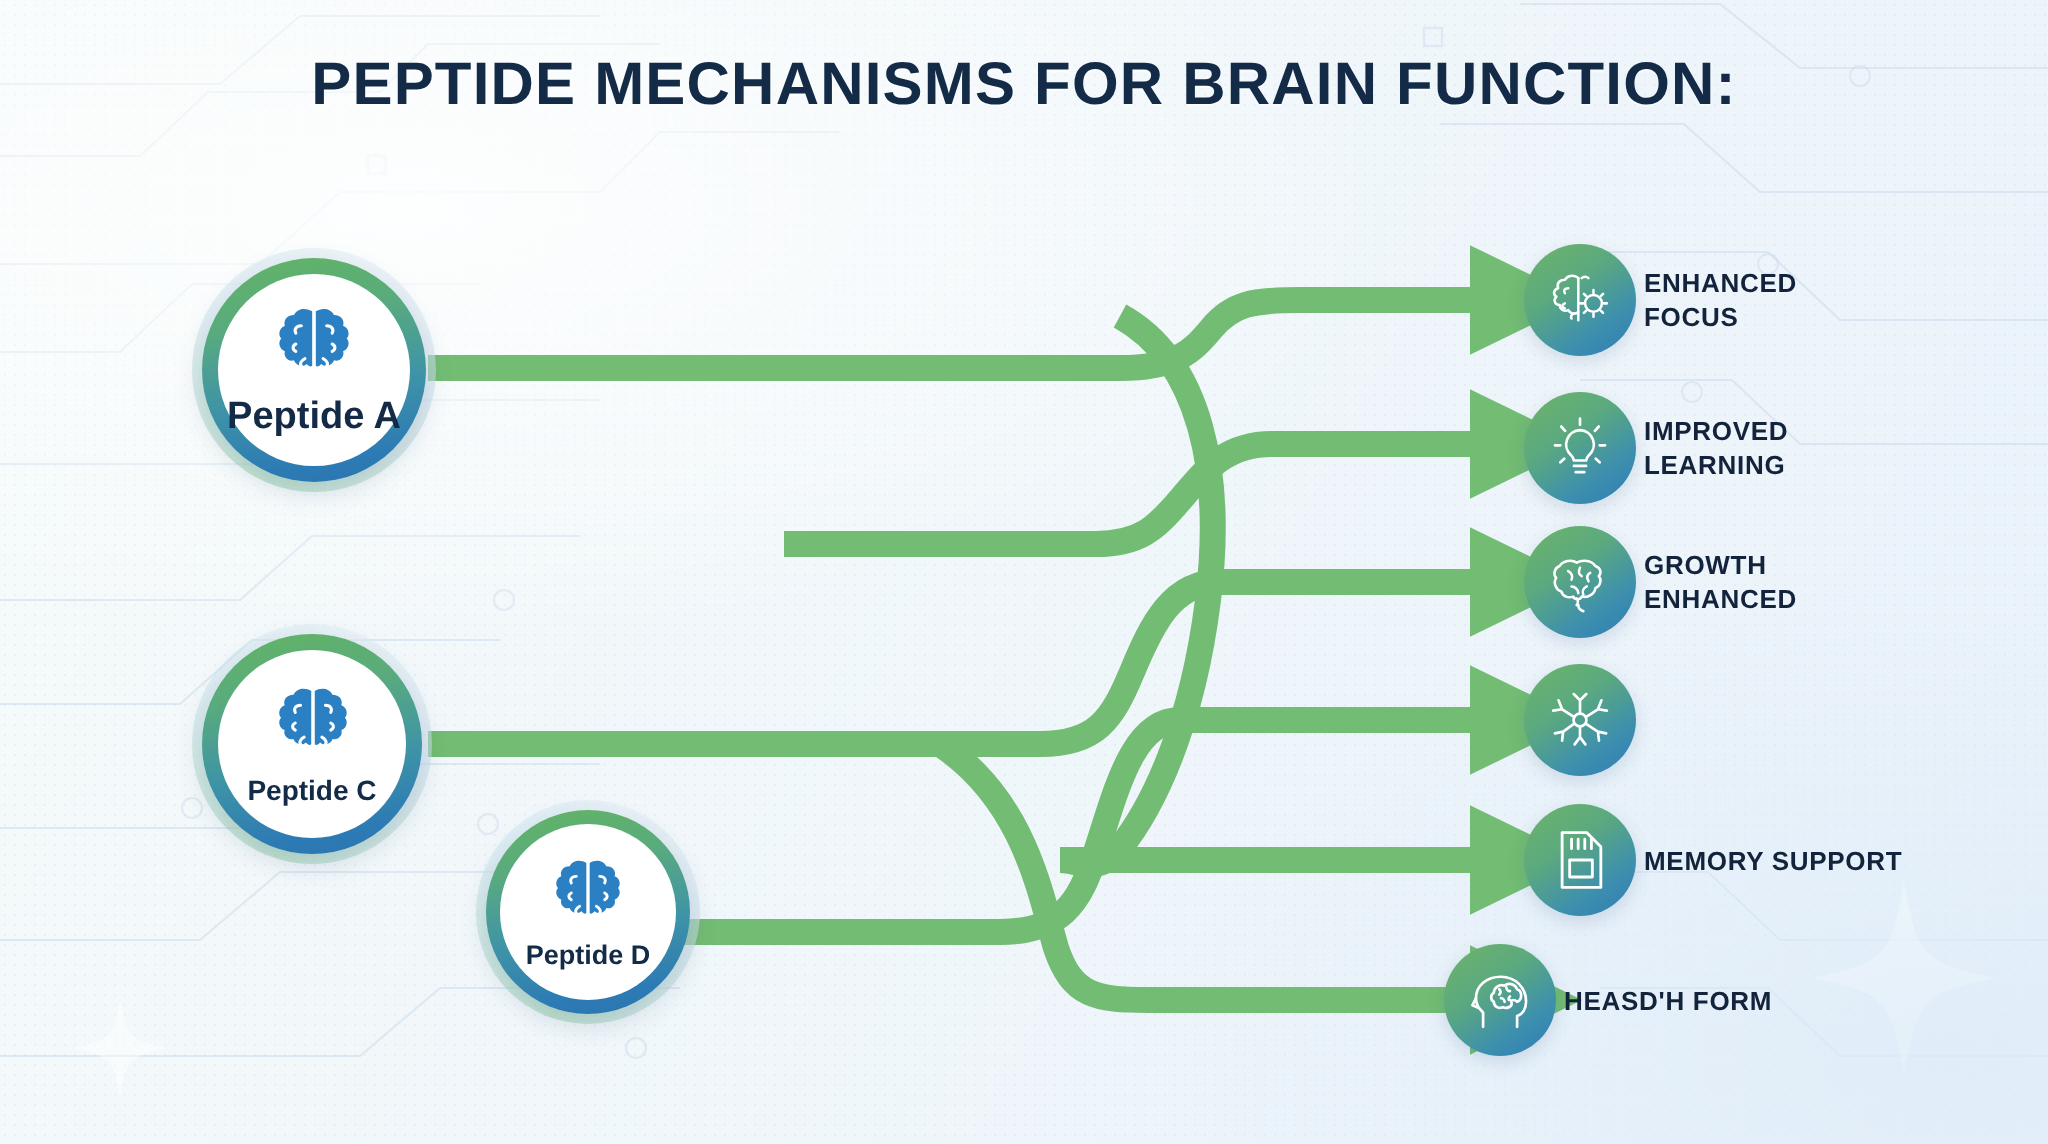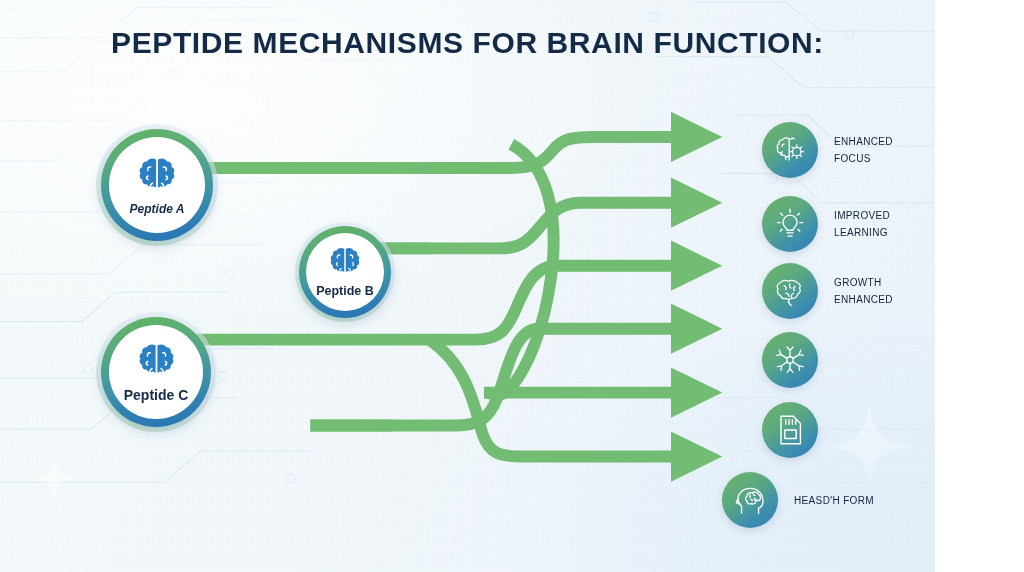--- a/index.html
+++ b/index.html
@@ -2,21 +2,21 @@
 <html><head>
 <meta charset="utf-8">
 <style>
   html, body {
     margin: 0;
     padding: 0;
     background: #ffffff;
   }
   #stage {
     position: relative;
-    width: 935px;
+    width: 1024px;
     height: 572px;
     overflow: hidden;
     font-family: "Liberation Sans", sans-serif;
     background: linear-gradient(118deg, #f6fbfb 0%, #f2f8fa 35%, #eef5fa 68%, #e9f2fa 100%);
   }
 
   
   #bg-circuit, #bg-dots, #bg-sparkles, #bg-vignette {
     position: absolute;
     inset: 0;
@@ -107,24 +107,24 @@
     height: 56px;
     border-radius: 50%;
     background: linear-gradient(145deg, #6fb469 0%, #5ba97f 38%, #3d8fae 72%, #2e7cb6 100%);
     flex: 0 0 auto;
     display: flex;
     align-items: center;
     justify-content: center;
     box-shadow: 0 3px 9px rgba(45,90,130,.16);
   }
   .outcome-label {
-    margin-left: 16px;
+    margin-left: 4px;
     color: #12233b;
-    font-weight: normal;
-    font-size: 10px;
+    font-weight: bold;
+    font-size: 13px;
     line-height: 17px;
     letter-spacing: .35px;
     white-space: pre-line;
   }
 </style>
 </head>
 <body>
 
 <div id="stage">
 
@@ -211,45 +211,24 @@
         </g>
         <g fill="none" stroke="#ffffff" stroke-width="1.7" stroke-linecap="round">
           <path d="M17 12c-3 0-4 2-3 4"></path>
           <path d="M14 22c-2 1-2 3 0 4"></path>
           <path d="M19 30c-2 1-3 3-2 4"></path>
           <path d="M31 12c3 0 4 2 3 4"></path>
           <path d="M34 22c2 1 2 3 0 4"></path>
           <path d="M29 30c2 1 3 3 2 4"></path>
         </g>
       </svg>
-      <div class="pep-label" style="font-size:12px; margin-top:7px;font-style:italic;">Peptide A</div>
-    </div>
-  </div>
-
-  <div class="peptide-node" style="left:295px; top:222px; width:100px; height:100px;">
-    <div class="pep-outer-ring"></div>
-    <div class="pep-ring" style="left:4px; top:4px; width:92px; height:92px;"></div>
-    <div class="pep-inner" style="left:11px; top:11px; width:78px; height:78px;">
-      <svg class="pep-brain" width="36" height="33" viewBox="0 0 48 44">
-        <g fill="#2b80c4">
-          <path d="M23 4c-3-2-8-2-10 2-4 0-6 3-5 6-3 1-4 5-2 7-2 2-1 6 2 7-1 3 2 6 5 5 1 3 5 4 7 2 1 1 2 2 3 1V4z"></path>
-          <path d="M25 4c3-2 8-2 10 2 4 0 6 3 5 6 3 1 4 5 2 7 2 2 1 6-2 7 1 3-2 6-5 5-1 3-5 4-7 2-1 1-2 2-3 1V4z"></path>
-        </g>
-        <g fill="none" stroke="#ffffff" stroke-width="1.7" stroke-linecap="round">
-          <path d="M17 12c-3 0-4 2-3 4"></path>
-            <path d="M14 22c-2 1-2 3 0 4"></path>
-            <path d="M19 30c-2 1-3 3-2 4"></path>
-          <path d="M31 12c3 0 4 2 3 4"></path>
-            <path d="M34 22c2 1 2 3 0 4"></path>
-            <path d="M29 30c2 1 3 3 2 4"></path>
-        </g>
-      </svg>
-      <div class="pep-label" style="font-size:12.5px; margin-top:6px;">Peptide B</div>
-    </div>
-  </div>
+      <div class="pep-label" style="font-size:19px; margin-top:7px;">Peptide A</div>
+    </div>
+  </div>
+
 
   <div class="peptide-node" style="left:96px; top:312px; width:120px; height:120px;">
     <div class="pep-outer-ring"></div>
     <div class="pep-ring" style="left:5px; top:5px; width:110px; height:110px;"></div>
     <div class="pep-inner" style="left:13px; top:13px; width:94px; height:94px;">
       <svg class="pep-brain" width="43" height="39" viewBox="0 0 48 44">
         <g fill="#2b80c4">
           <path d="M23 4c-3-2-8-2-10 2-4 0-6 3-5 6-3 1-4 5-2 7-2 2-1 6 2 7-1 3 2 6 5 5 1 3 5 4 7 2 1 1 2 2 3 1V4z"></path>
           <path d="M25 4c3-2 8-2 10 2 4 0 6 3 5 6 3 1 4 5 2 7 2 2 1 6-2 7 1 3-2 6-5 5-1 3-5 4-7 2-1 1-2 2-3 1V4z"></path>
         </g>
@@ -259,20 +238,41 @@
             <path d="M19 30c-2 1-3 3-2 4"></path>
           <path d="M31 12c3 0 4 2 3 4"></path>
             <path d="M34 22c2 1 2 3 0 4"></path>
             <path d="M29 30c2 1 3 3 2 4"></path>
         </g>
       </svg>
       <div class="pep-label" style="font-size:14px; margin-top:7px;">Peptide C</div>
     </div>
   </div>
 
+  <div class="peptide-node" style="left:238px; top:400px; width:112px; height:112px;">
+    <div class="pep-outer-ring"></div>
+    <div class="pep-ring" style="left:5px; top:5px; width:102px; height:102px;"></div>
+    <div class="pep-inner" style="left:12px; top:12px; width:88px; height:88px;">
+      <svg class="pep-brain" width="40" height="37" viewBox="0 0 48 44">
+        <g fill="#2b80c4">
+          <path d="M23 4c-3-2-8-2-10 2-4 0-6 3-5 6-3 1-4 5-2 7-2 2-1 6 2 7-1 3 2 6 5 5 1 3 5 4 7 2 1 1 2 2 3 1V4z"></path>
+          <path d="M25 4c3-2 8-2 10 2 4 0 6 3 5 6 3 1 4 5 2 7 2 2 1 6-2 7 1 3-2 6-5 5-1 3-5 4-7 2-1 1-2 2-3 1V4z"></path>
+        </g>
+        <g fill="none" stroke="#ffffff" stroke-width="1.7" stroke-linecap="round">
+          <path d="M17 12c-3 0-4 2-3 4"></path>
+            <path d="M14 22c-2 1-2 3 0 4"></path>
+            <path d="M19 30c-2 1-3 3-2 4"></path>
+          <path d="M31 12c3 0 4 2 3 4"></path>
+            <path d="M34 22c2 1 2 3 0 4"></path>
+            <path d="M29 30c2 1 3 3 2 4"></path>
+        </g>
+      </svg>
+      <div class="pep-label" style="font-size:13.5px; margin-top:6px;">Peptide D</div>
+    </div>
+  </div>
 
   <div class="outcome-row" style="left:762px; top:122px;">
     <div class="outcome-circle">
       <svg width="34" height="32" viewBox="0 0 40 38">
         <g fill="none" stroke="#ffffff" stroke-width="1.5" stroke-linecap="round" stroke-linejoin="round">
           <path d="M19 6c-2-2-6-2-8 1-3 0-5 2-4 5-3 1-3 4-1 5-2 2-1 5 2 5 0 3 3 4 5 3 1 2 4 3 6 1"></path>
           <path d="M19 6V31"></path>
           <path d="M21 6c1-1 3-1 4 0"></path>
           <path d="M13 12c-2 0-3 1-2 3"></path>
           <path d="M11 21c-2 1-2 2 0 3"></path>
@@ -333,20 +333,21 @@
   <div class="outcome-row" style="left:762px; top:402px;">
     <div class="outcome-circle">
       <svg width="29" height="34" viewBox="0 0 30 36">
         <g fill="none" stroke="#ffffff" stroke-width="1.5" stroke-linecap="round" stroke-linejoin="round">
           <path d="M5 3.5h13L25.5 11v21.5H5z"></path>
           <path d="M10 7v5M13.5 7v5M17 7v5M20.5 7v5"></path>
           <rect x="9" y="18" width="12" height="9"></rect>
         </g>
       </svg>
     </div>
+    <div class="outcome-label">MEMORY SUPPORT</div>
   </div>
 
   <div class="outcome-row" style="left:722px; top:472px;">
     <div class="outcome-circle">
       <svg width="33" height="34" viewBox="0 0 36 38">
         <g fill="none" stroke="#ffffff" stroke-width="1.5" stroke-linecap="round" stroke-linejoin="round">
           <path d="M27 34v-6c3-1 5-4 5-8 0-8-6-14-14-14S4 11 4 18c0 4 2 6 4 8v8"></path>
           <path d="M4 18l-2 4 3 1.2"></path>
           <path d="M27 20c3-1 3-6 0-7-1-3-5-4-7-2-3-1-6 1-6 4-2 1-2 4 0 5 0 3 3 4 5 3 2 1 5 0 5-2-1-3 2-2 3-1z"></path>
           <path d="M17 13c1 1 1 2 0 3M21 12c0 1 1 2 2 2M18 18c1 0 2 1 2 2M23 17c-1 1-1 2 0 2"></path>

